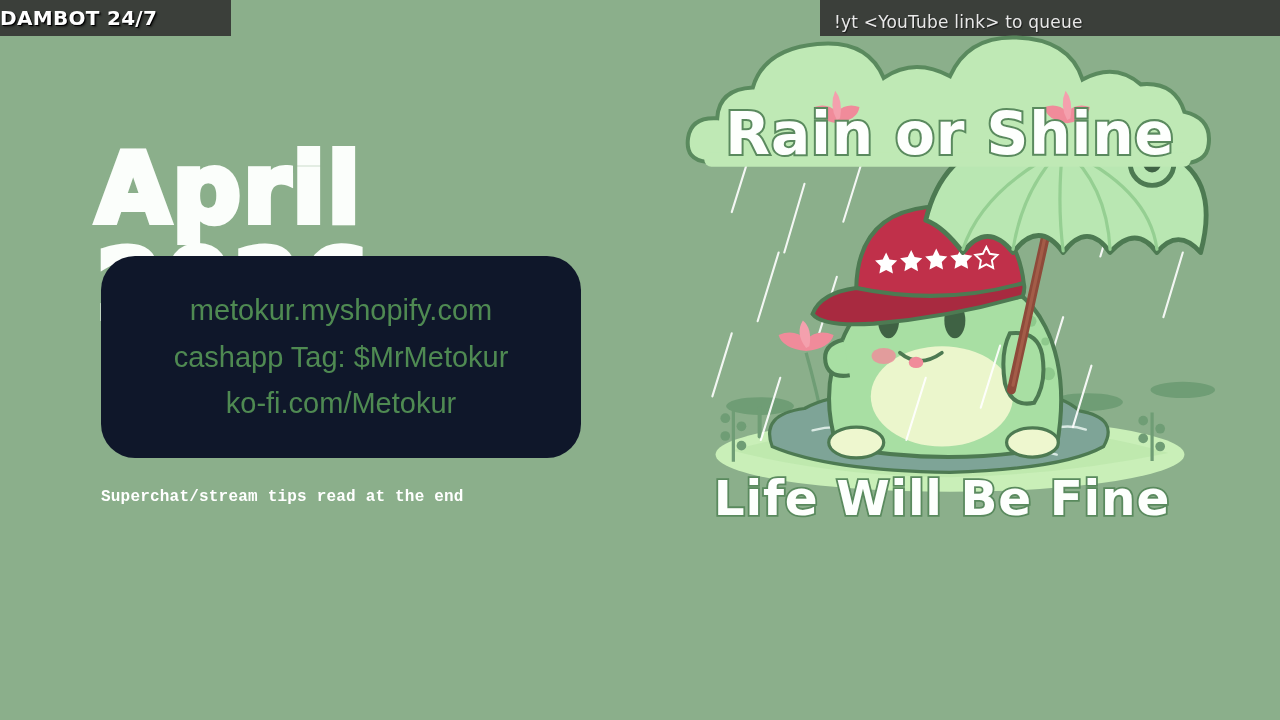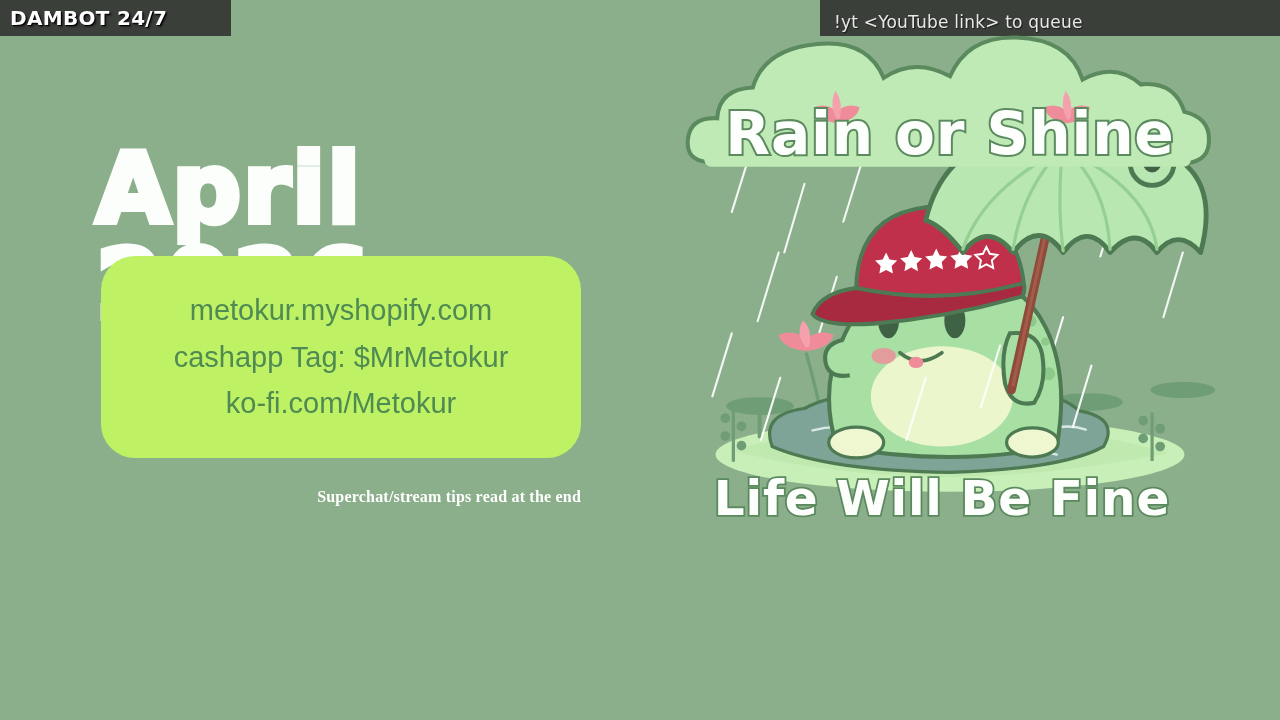--- a/index.html
+++ b/index.html
@@ -9,21 +9,21 @@
     font-family:"Liberation Sans", sans-serif;
     position:relative;
   }
 
   
   .topbar {
     position:absolute; top:0; height:36px;
     background:#3b3f3a;
     display:flex; align-items:center;
   }
-  #bar-left { left:0; width:231px; padding-left:10px; }
+  #bar-left { left:0; width:231px; }
   #bar-right { left:820px; width:460px; padding-left:14px; }
   #bar-left .txt {
     color:#ffffff; font-size:20px; font-weight:bold;
     font-family:"DejaVu Sans", sans-serif;
     letter-spacing:0.3px;
     text-shadow:1px 1px 0 #000, 2px 2px 2px rgba(0,0,0,.5);
   }
   #bar-right .txt {
     color:#e8e8e8; font-size:17px;
     font-family:"DejaVu Sans", sans-serif;
@@ -41,36 +41,36 @@
     color:#fbfefb; font-weight:bold;
     font-family:"DejaVu Sans", sans-serif;
     letter-spacing:2px;
     -webkit-text-stroke:6px #fbfefb;
     paint-order:stroke fill;
   }
 
   #info-box {
     position:absolute; left:101px; top:220px;
     width:480px; height:202px;
-    background:#bef264; border-radius:34px;
+    background:#0f172a; border-radius:34px;
     display:flex; flex-direction:column;
     align-items:center; justify-content:center;
     gap:2px;
   }
   #info-box .line {
     color:#4F8A52; font-size:29px; line-height:1.55;
     font-family:"Liberation Sans", sans-serif;
     white-space:nowrap;
   }
 
   #footnote {
     position:absolute; left:101px; top:452px; width:480px;
-    text-align:right; color:#ffffff;
+    text-align:left; color:#ffffff;
     font-size:16px; font-weight:bold;
-    font-family:Liberation Serif, serif;
+    font-family:Liberation Mono, monospace;
     letter-spacing:0.2px;
   }
 
   
   #illustration {
     position:absolute; right:0; top:10px; width:660px; height:582px;
   }
   #illustration svg { display:block; width:100%; height:100%; }
 </style>
 </head>

